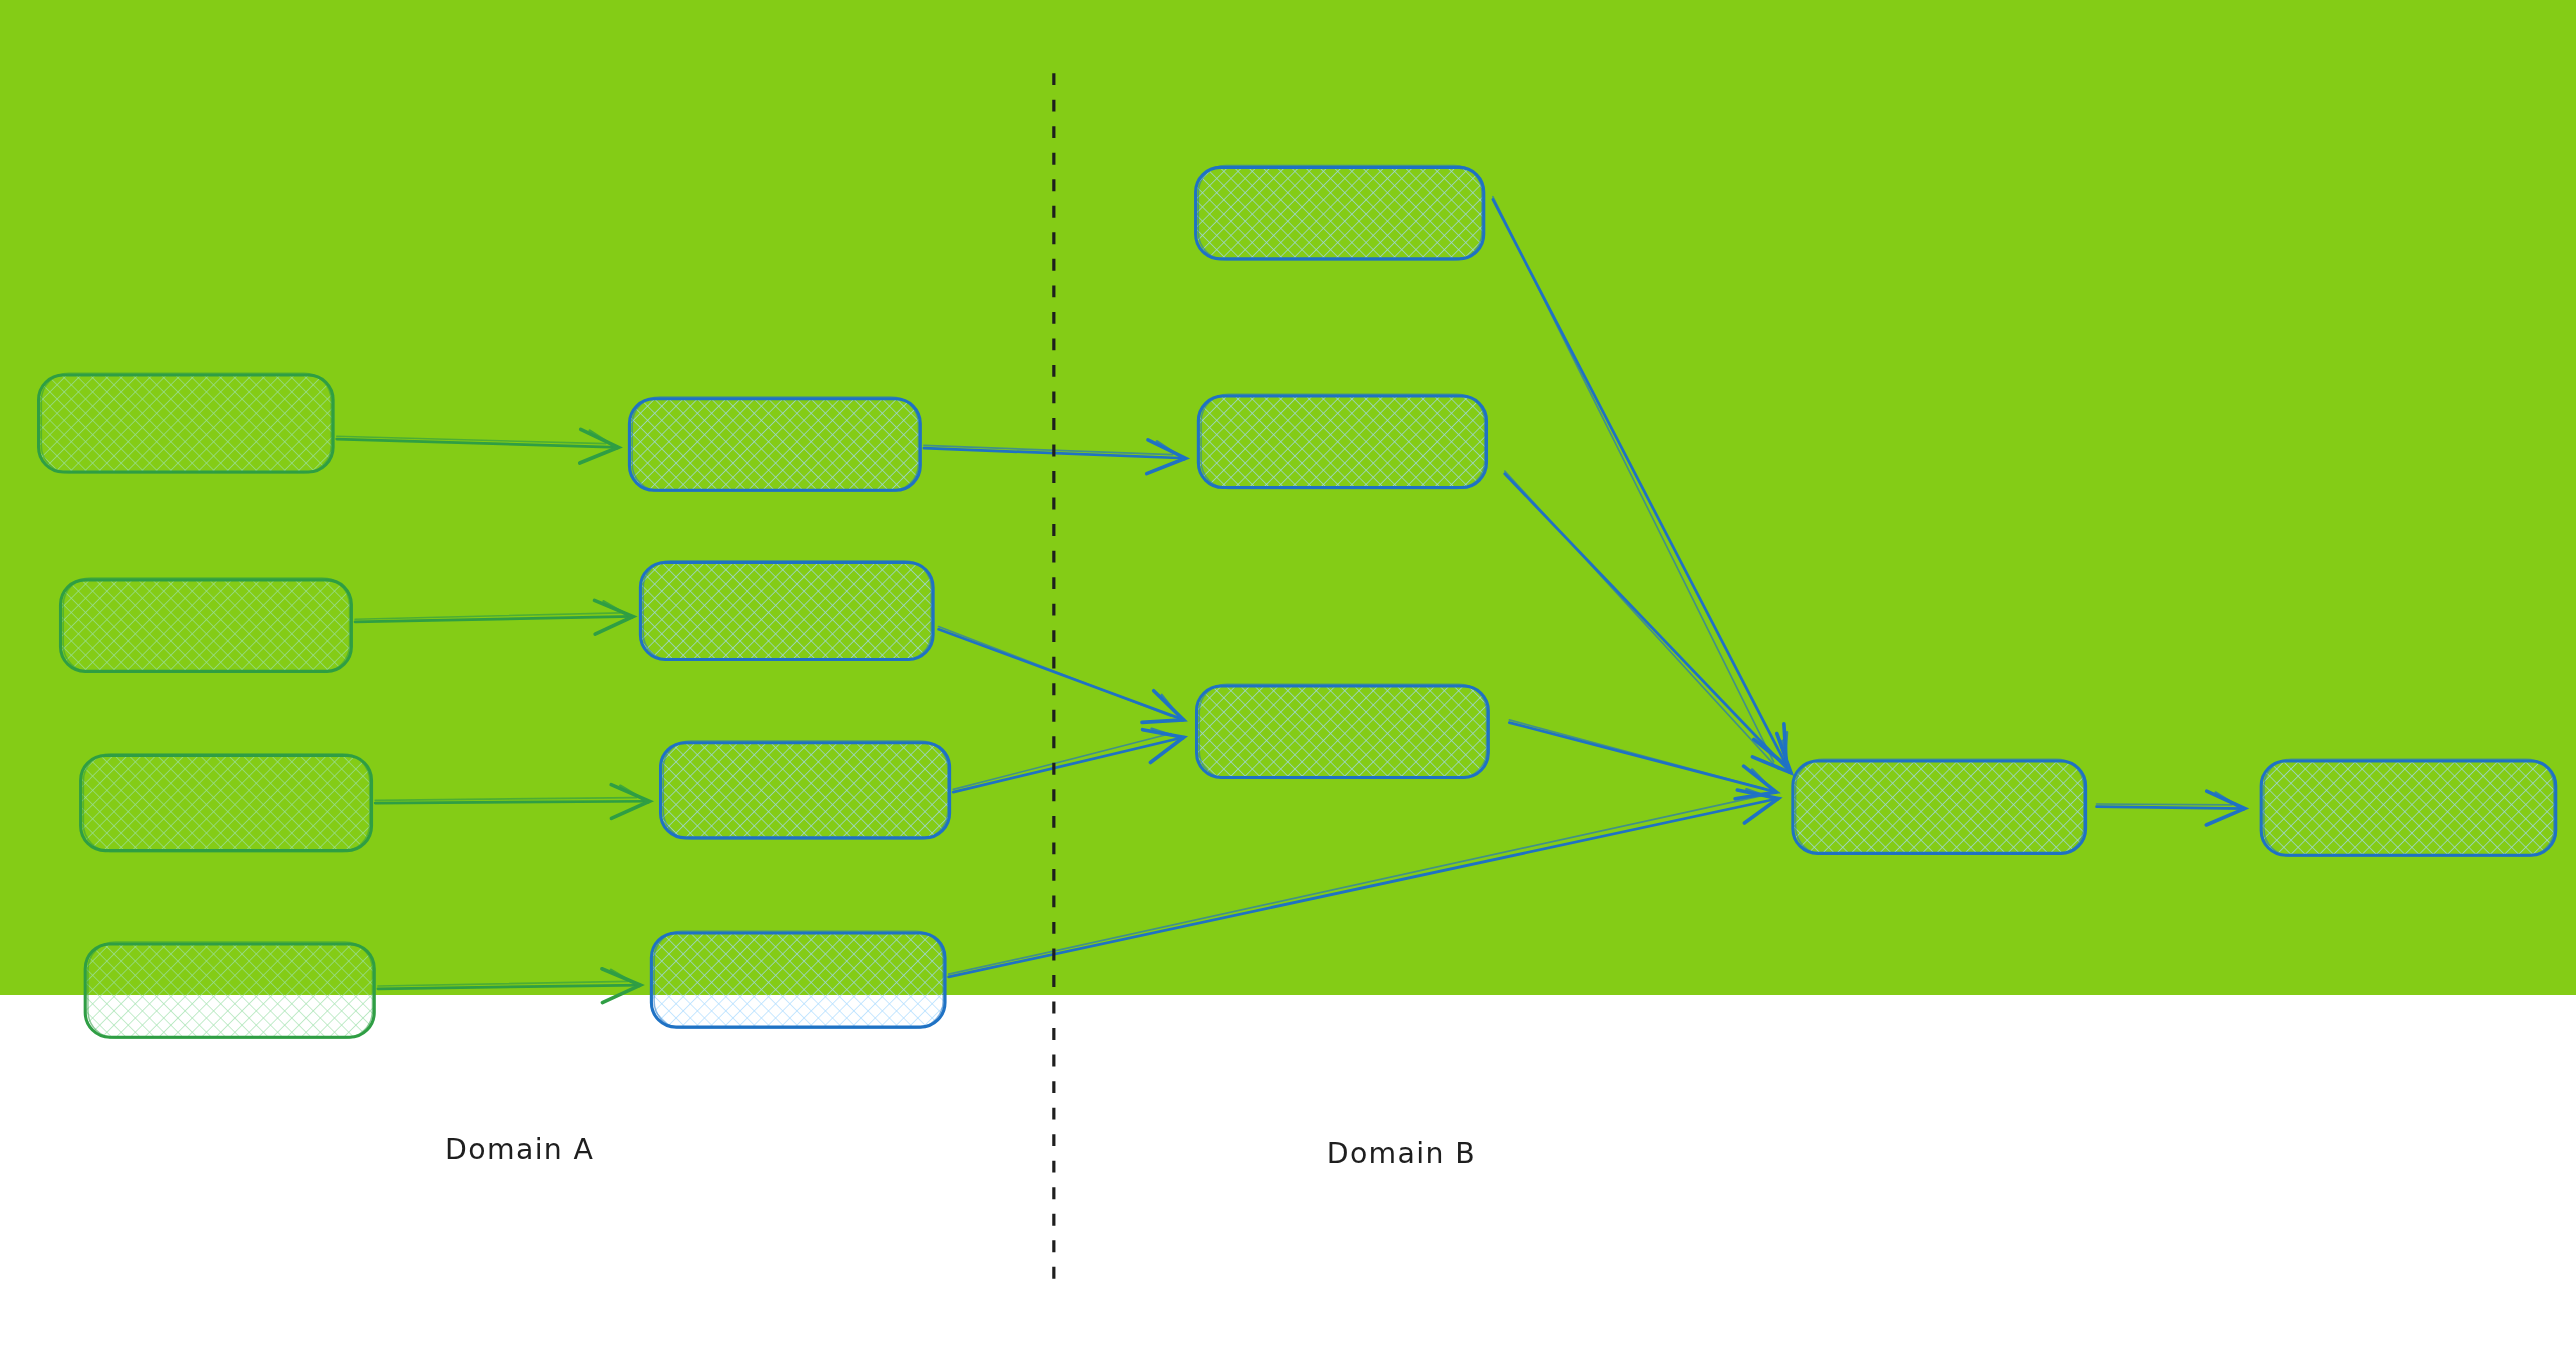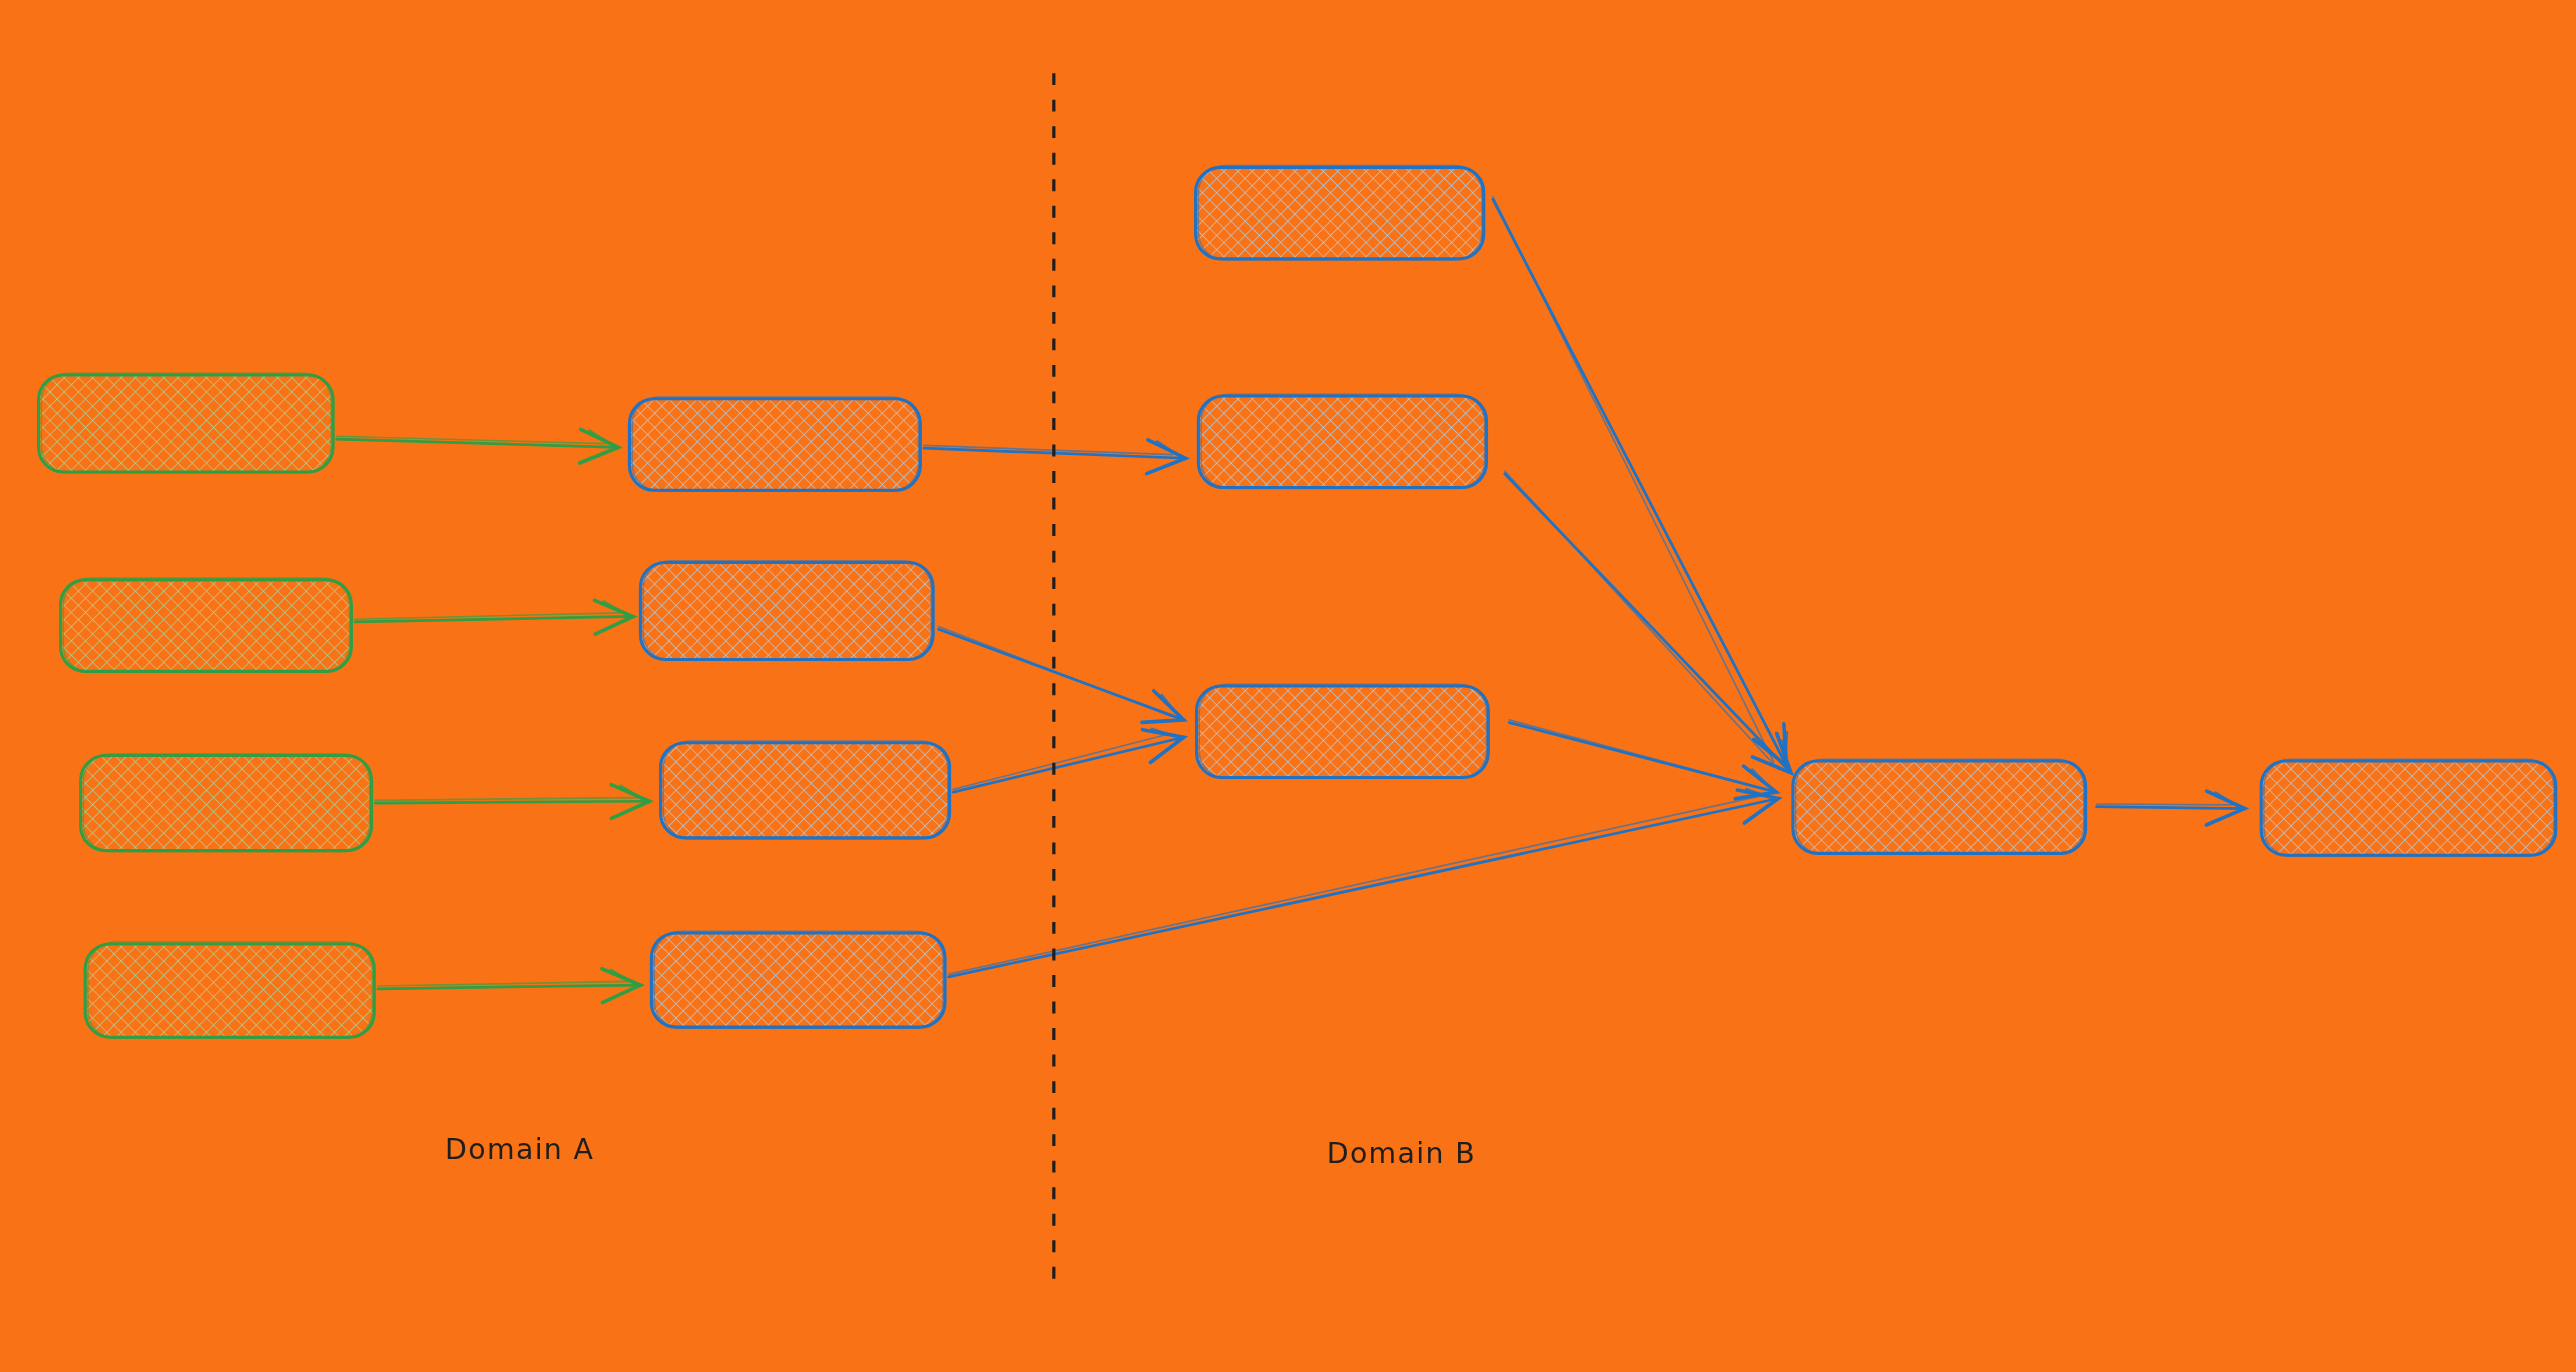--- a/index.html
+++ b/index.html
@@ -6,22 +6,22 @@
     margin: 0;
     padding: 0;
     background: #ffffff;
     width: 2576px;
     height: 1372px;
     overflow: hidden;
   }
   .canvas-wrap {
     position: relative;
     width: 2576px;
-    height: 1372px;
-    background: #f97316;
+    height: 995px;
+    background: #84cc16;
   }
   svg { display: block; }
   .canvas-label {
     font-family: "DejaVu Sans", "Liberation Sans", sans-serif;
     font-size: 31px;
     letter-spacing: 1.5px;
     font-weight: 500;
   }
   .node-rect { stroke-linejoin: round; }
   .edge-line { stroke-linecap: round; }

